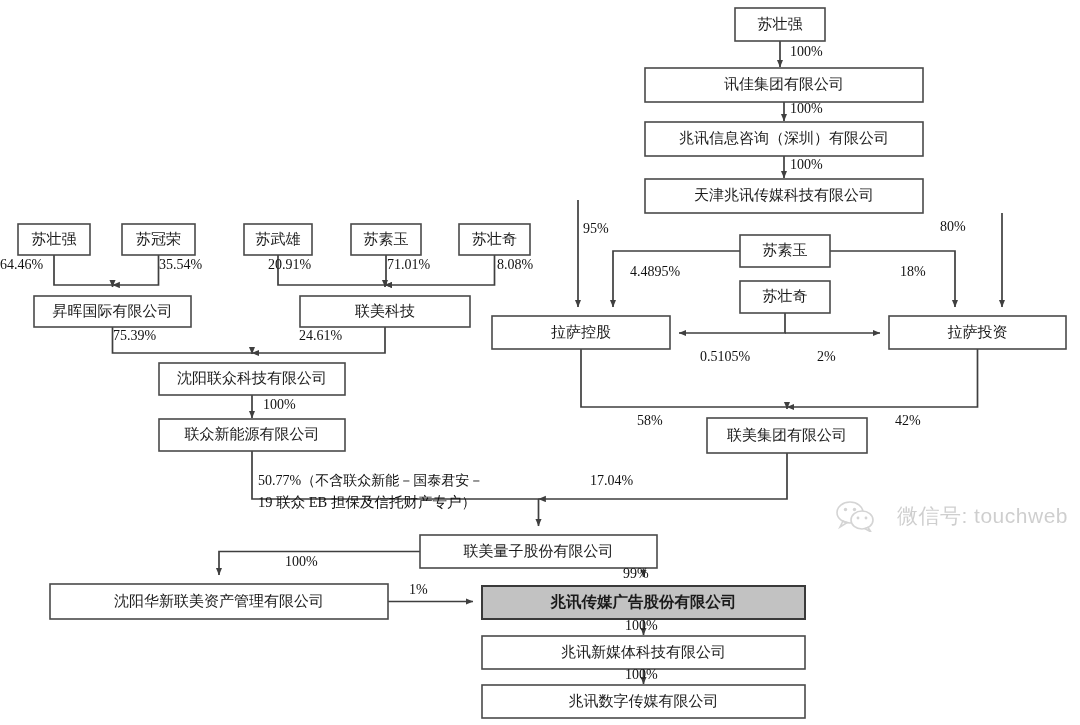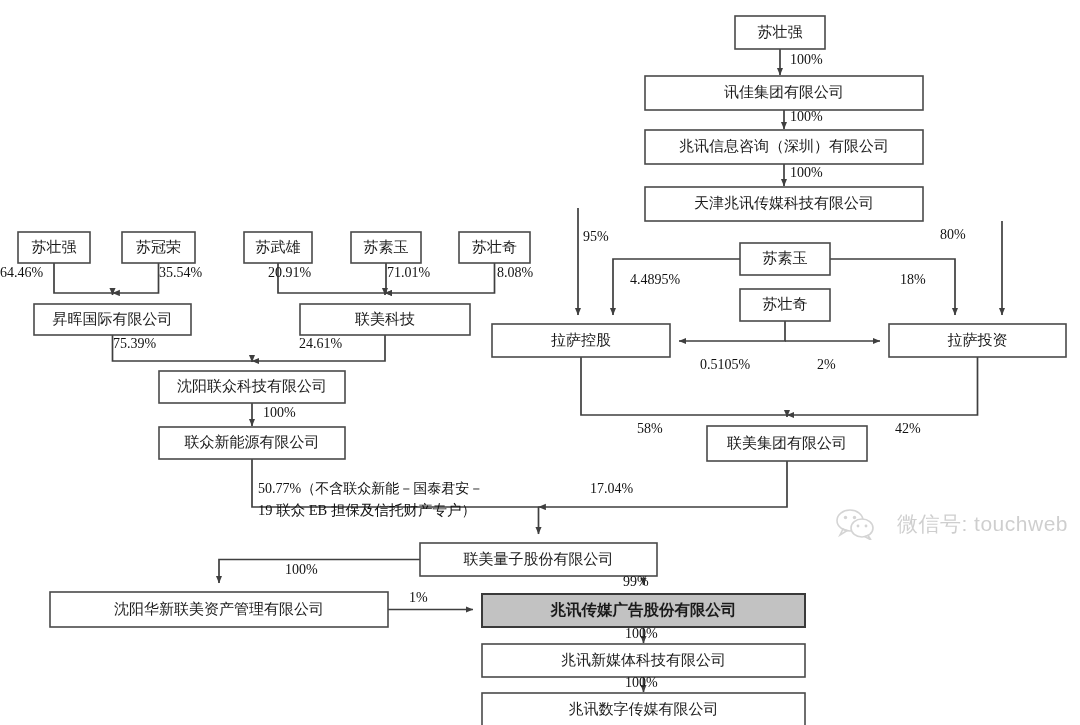--- a/index.html
+++ b/index.html
@@ -11,21 +11,21 @@
   body {
     width: 1080px;
     height: 725px;
     overflow: hidden;
     font-family: "Liberation Serif", "DejaVu Serif", serif;
     position: relative;
   }
   #chart-root {
     position: absolute;
     left: 0;
-    top: 12px;
+    top: 4px;
     width: 1080px;
     height: 566px;
   }
   .node-rect {
     fill: #ffffff;
     stroke: #4a4a4a;
     stroke-width: 1.6;
   }
   .node-rect.highlight {
     fill: #c2c2c2;

